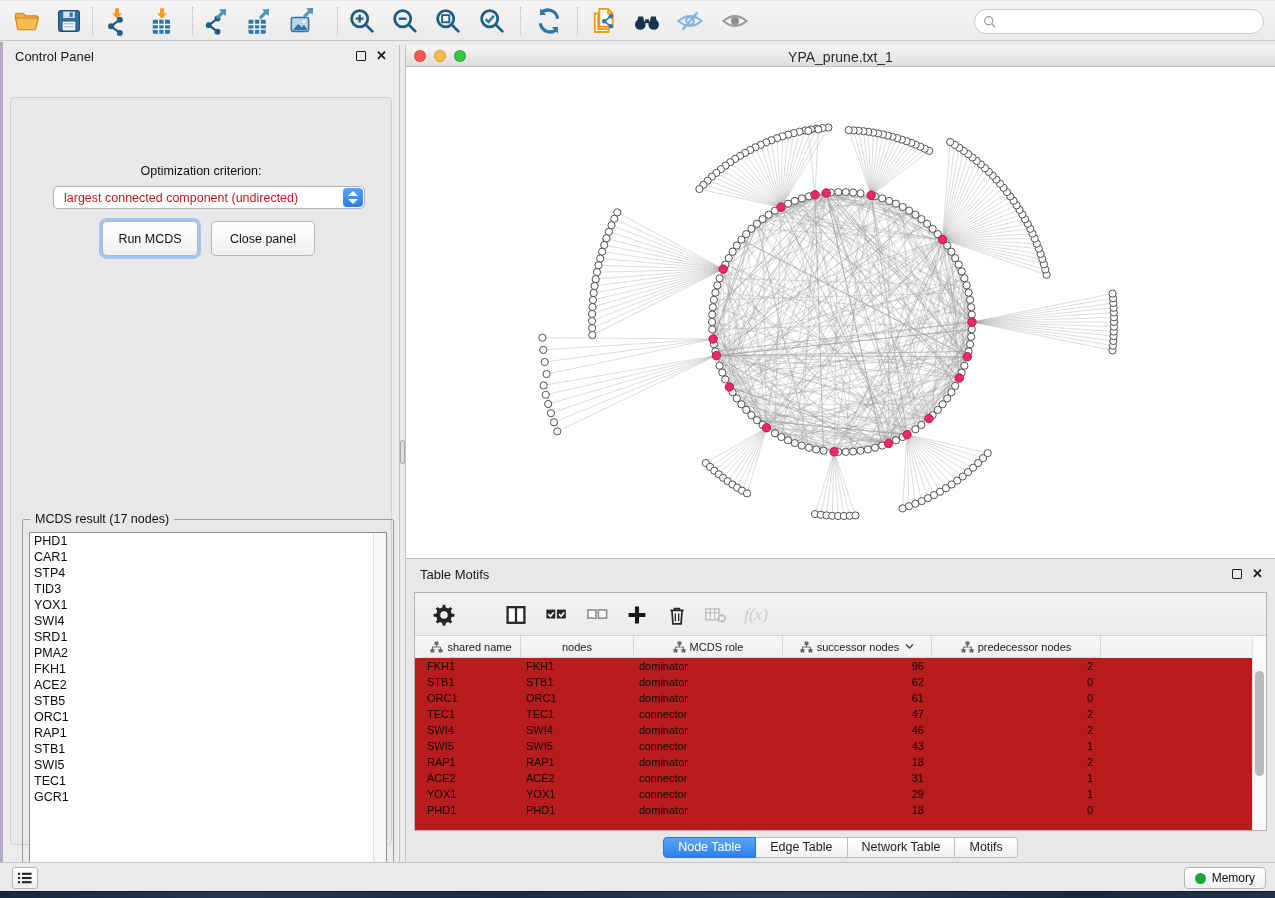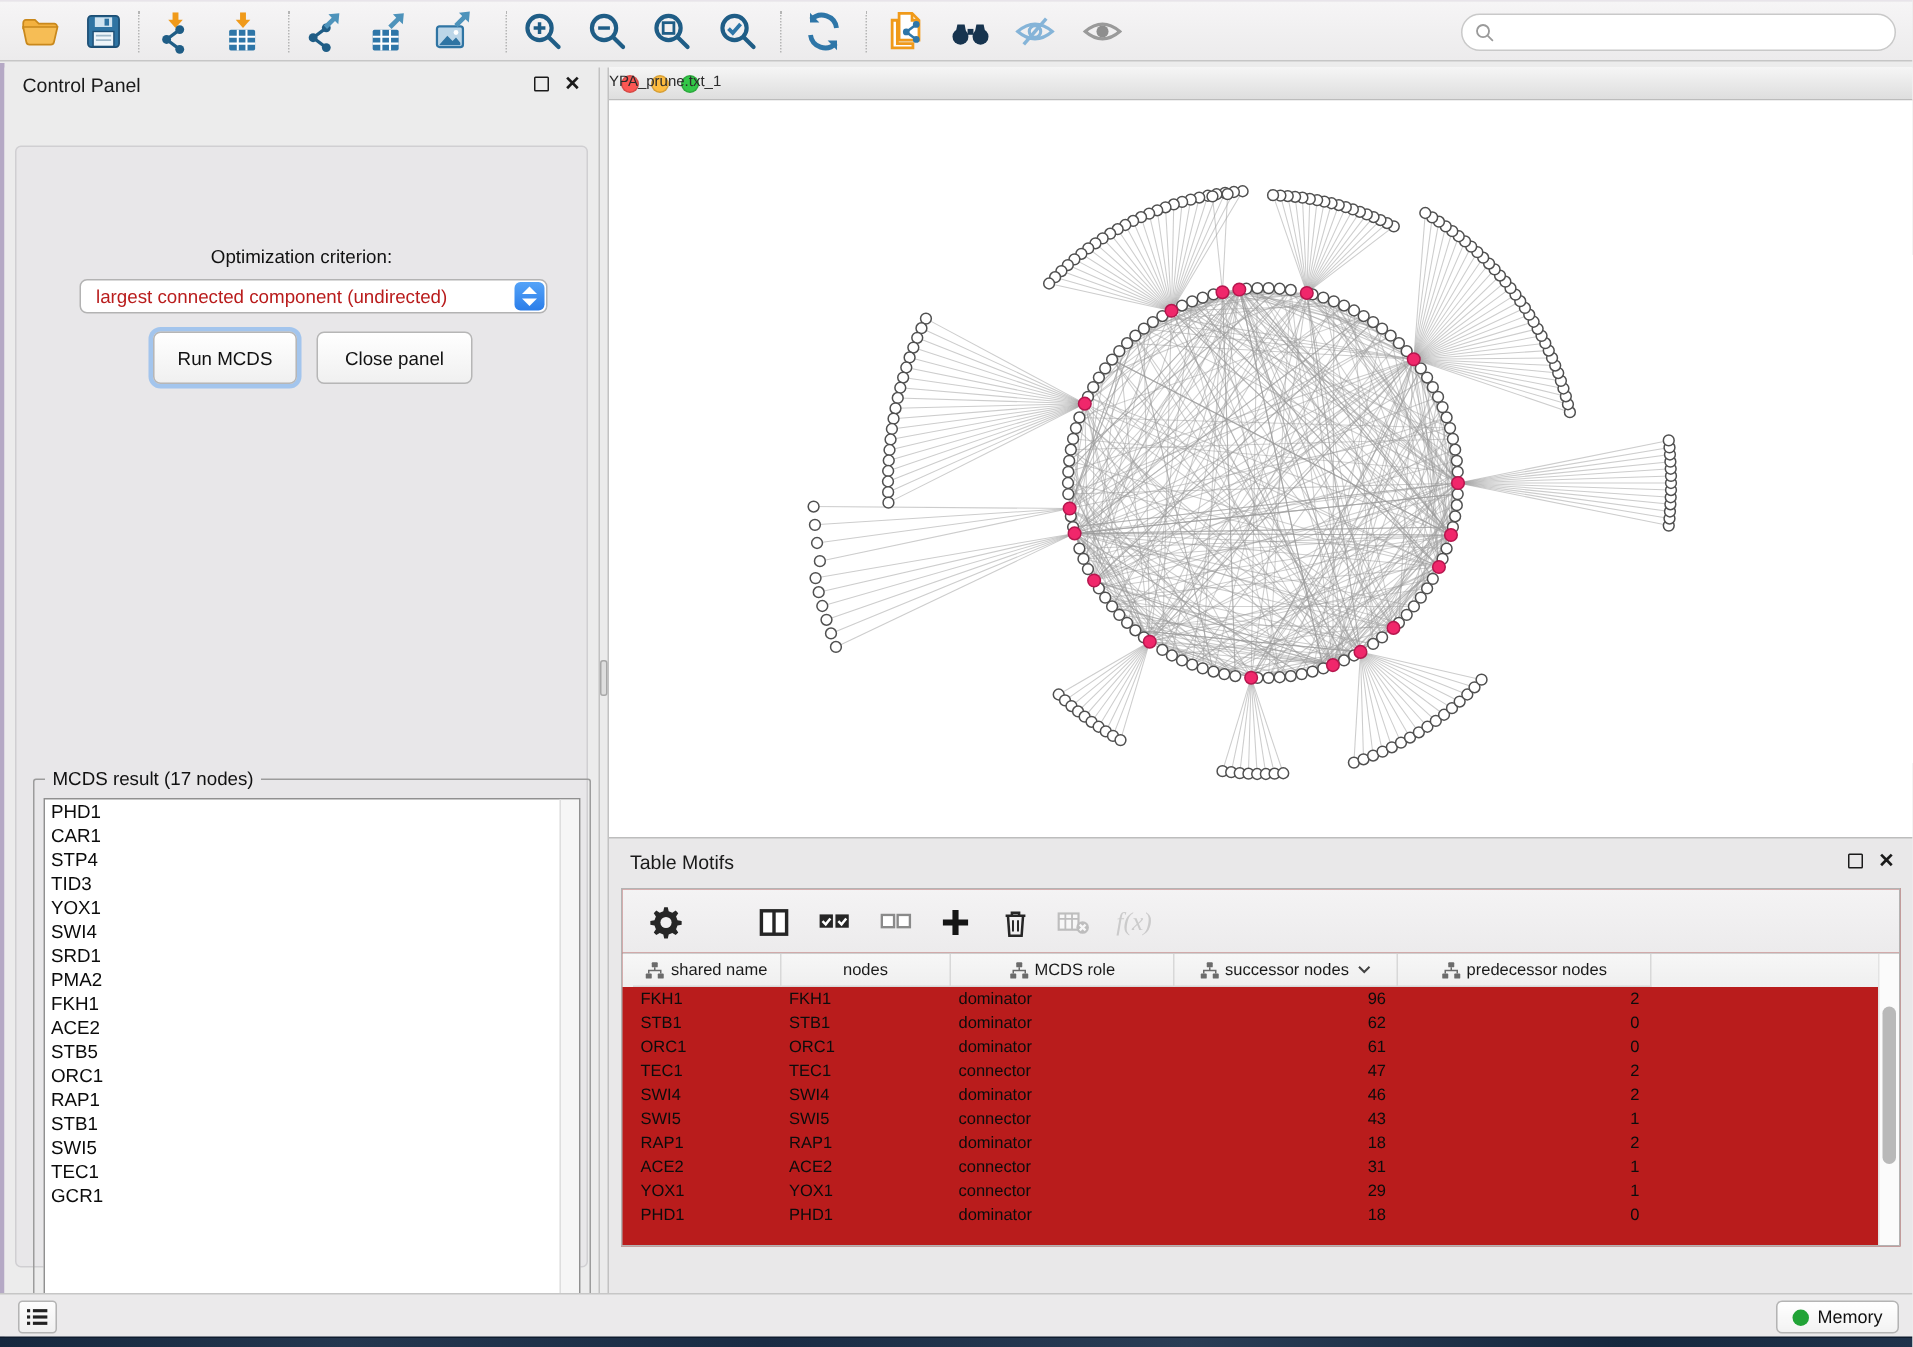--- a/index.html
+++ b/index.html
@@ -63,21 +63,21 @@
 
   
   .vsplit { position:absolute; left:399px; top:45px; width:7px; height:817px; background:#ebebeb;
     border-left:1px solid #c2c2c2; border-right:1px solid #c2c2c2; cursor:col-resize; }
   .vsplit-handle { position:absolute; left:0px; top:395px; width:5px; height:24px; background:#dedede; border:1px solid #a8a8a8; border-radius:2px; }
 
   
   .net { position:absolute; left:406px; top:45px; width:869px; height:513px; background:#fff; }
   .net-titlebar { position:absolute; left:0; top:0; right:0; height:22px;
     background:linear-gradient(#f5f5f5,#dedede); border-bottom:1px solid #bcbcbc; }
-  .net-title { position:absolute; left:0; right:0; top:4px; font-size:10px; color:#2b2b2b; }
+  .net-title { position:absolute; left:0; right:0; top:4px; text-align:center; font-size:14px; color:#2b2b2b; }
   .tl { position:absolute; top:5px; width:12px; height:12px; border-radius:50%; cursor:pointer; }
   .net-canvas { position:absolute; left:0; top:22px; width:869px; height:491px; background:#fff; }
 
   
   .tp { position:absolute; left:406px; top:558px; width:869px; height:304px; background:#e9e8e9; border-top:1px solid #bdbdbd; }
   .tp-title { position:absolute; left:14px; top:8px; }
   .tp-float { position:absolute; right:33px; top:10px; }
   .tp-close { position:absolute; right:12px; top:10px; }
   .tp-container { position:absolute; left:8px; top:33px; width:853px; height:239px; background:#b91c1c; border:1px solid #b3b3b3; }
   .tp-toolbar { position:absolute; left:0; top:0; right:0; height:43px; background:linear-gradient(#f4f3f4,#ecebec); border-bottom:1px solid #cfcfcf; }
@@ -1365,20 +1365,26 @@
             <div class="td-cell left" style="width:113px">PHD1</div>
             <div class="td-cell left" style="width:149px">dominator</div>
             <div class="td-cell right" style="width:149px">18</div>
             <div class="td-cell right" style="width:169px">0</div>
           </div>
         </div>
       <div class="tbl-scroll">
         <div class="tbl-thumb"></div>
       </div>
     </div>
+    <div class="tp-tabs seg-tabs" id="tp-tabs" style="position:absolute;top:278px">
+        <div class="seg-tab active">Node Table</div>
+        <div class="seg-tab">Edge Table</div>
+        <div class="seg-tab">Network Table</div>
+        <div class="seg-tab">Motifs</div>
+      </div>
   </div>
 
   <div class="statusbar">
     <button class="sb-iconbtn">
       <svg viewBox="0 0 18 16">
         <g fill="#222">
             <rect x="1" y="2" width="2.4" height="2.4"></rect>
             <rect x="5.5" y="2" width="11" height="2.4"></rect>
         <rect x="1" y="6.8" width="2.4" height="2.4"></rect>
             <rect x="5.5" y="6.8" width="11" height="2.4"></rect>

